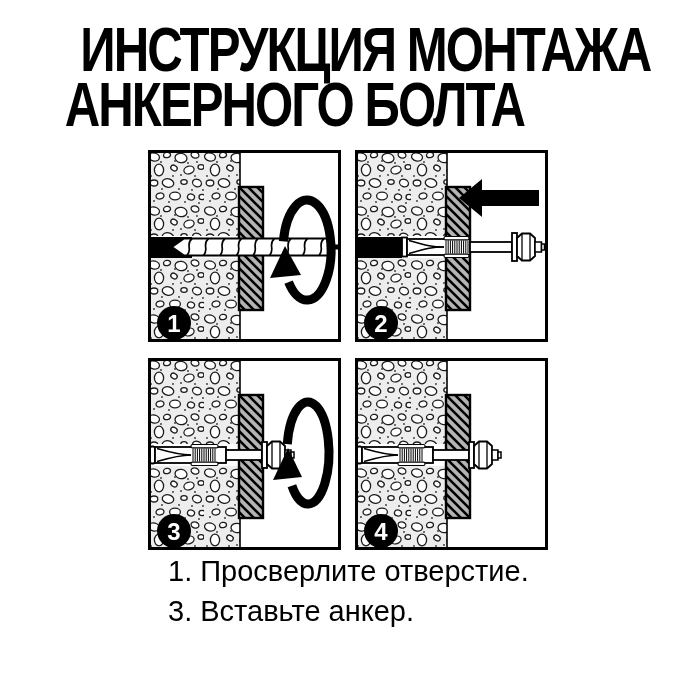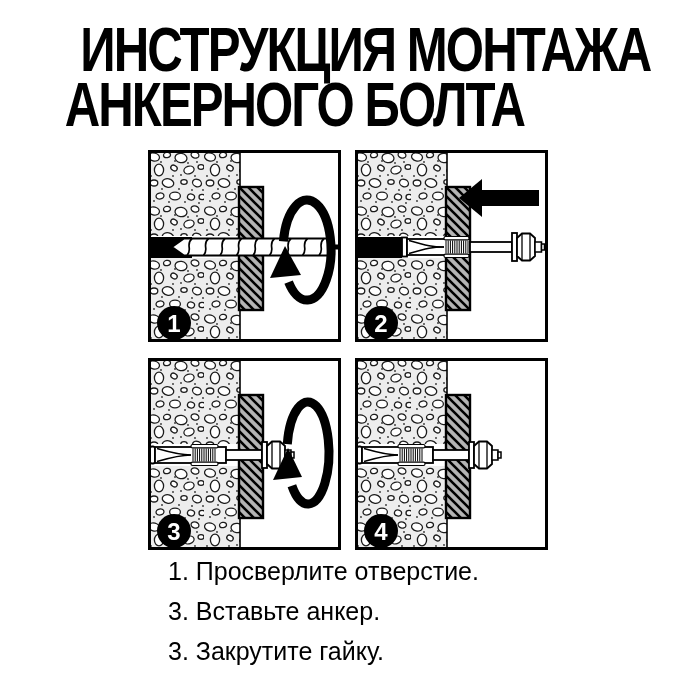--- a/index.html
+++ b/index.html
@@ -1,21 +1,21 @@
 <!DOCTYPE html>
 <html><head>
 <meta charset="utf-8">
 <style>
   html,body{margin:0;padding:0;background:#fff;}
   body{width:700px;height:700px;position:relative;font-family:"Liberation Sans",sans-serif;color:#000;overflow:hidden;}
   .title{position:absolute;top:22px;left:0;width:587px;display:flex;flex-direction:column;align-items:flex-start;}
   .title-line{font-weight:bold;font-size:63px;line-height:55px;letter-spacing:-2.5px;white-space:nowrap;transform:scaleX(0.78);transform-origin:50% 50%;color:#000;}
   .grid{position:absolute;left:148px;top:150px;display:grid;grid-template-columns:193px 193px;grid-template-rows:192px 192px;column-gap:14px;row-gap:16px;}
   .panel{width:193px;height:192px;display:block;background:#fff;}
-  .steps{position:absolute;left:168px;top:551px;font-size:25px;line-height:40px;}
+  .steps{position:absolute;left:168px;top:551px;font-size:29px;line-height:40px;}
   .step{white-space:nowrap;}
   svg text.badge-num{font-family:"Liberation Sans",sans-serif;font-weight:bold;}
   .defs-holder{position:absolute;width:0;height:0;overflow:hidden;}
 </style>
 </head>
 <body>
 
 <svg class="defs-holder" aria-hidden="true">
   <defs>
     <pattern id="pebbles" patternUnits="userSpaceOnUse" width="56" height="54">
@@ -234,14 +234,13 @@
       <circle cx="26" cy="173" r="17" fill="#000"></circle>
       <text class="badge-num" x="26" y="181.5" font-size="24" text-anchor="middle" fill="#fff">4</text>
     </g>
   </svg>
 
 </div>
 
 <div class="steps">
   <div class="step">1. Просверлите отверстие.</div>
   <div class="step">3. Вставьте анкер.</div>
-  <div class="step">3. Закрутите гайку.</div>
 </div>
 
 </body></html>

